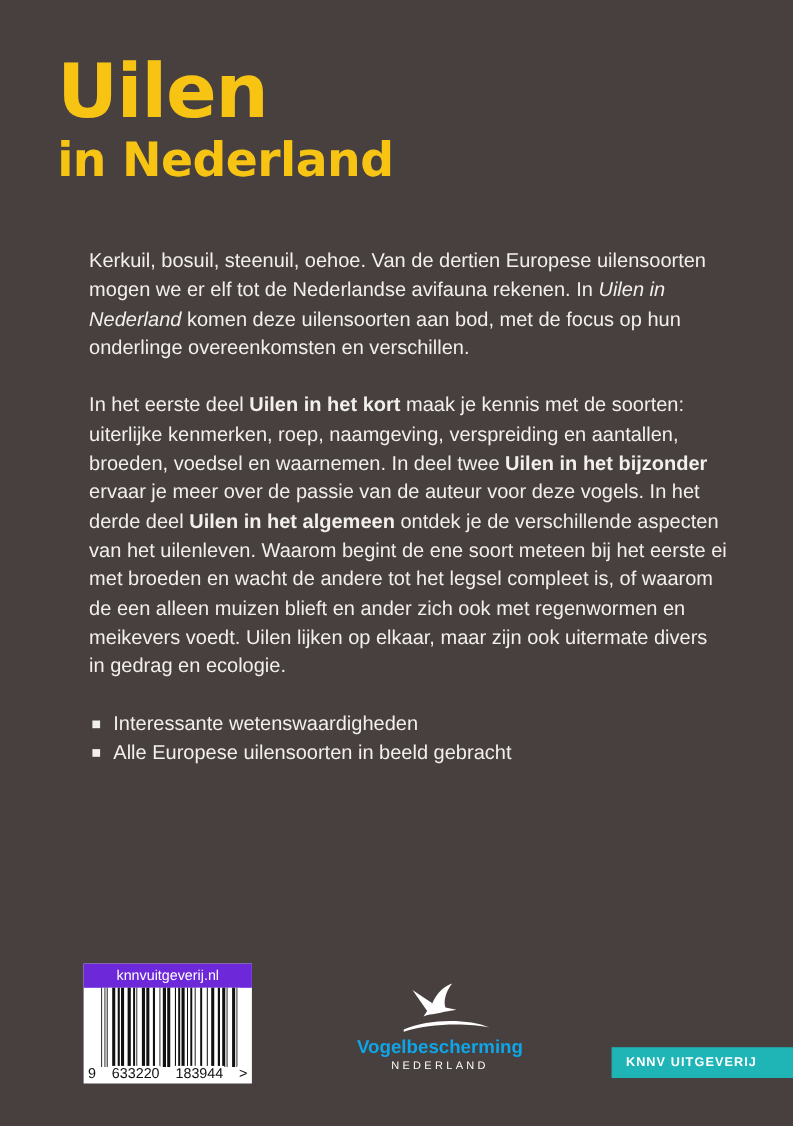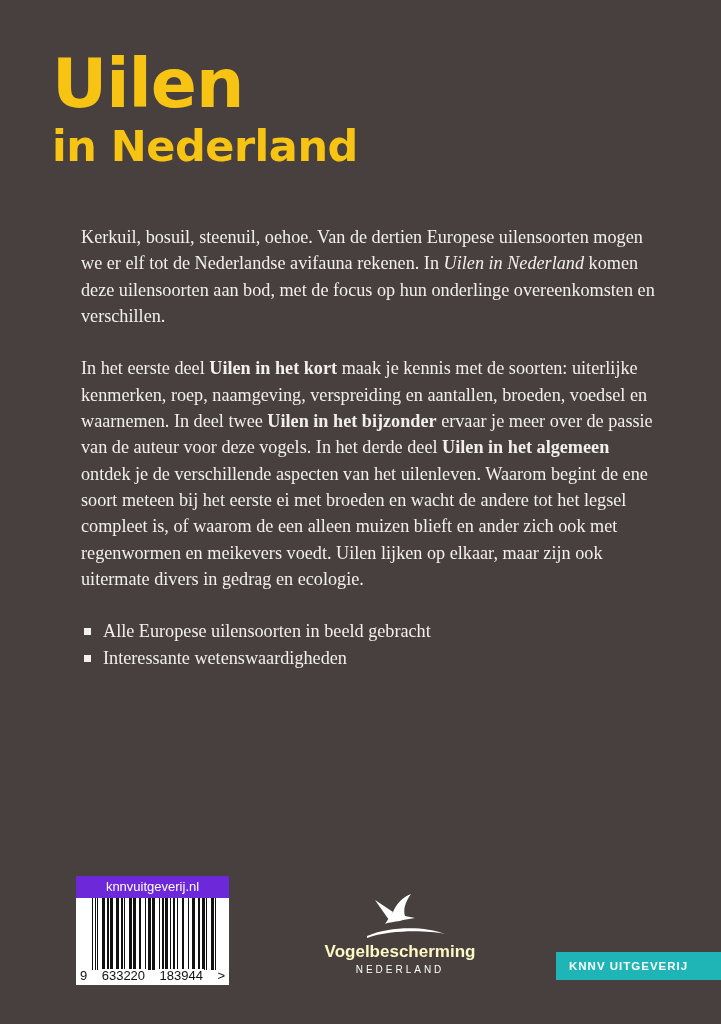--- a/index.html
+++ b/index.html
@@ -12,21 +12,21 @@
   }
   .title {
     position: absolute; left: 52px; top: 44px;
     color: #f7c414; font-family: "DejaVu Sans", sans-serif; font-weight: bold;
     margin: 0;
   }
   .title .l1 { display: block; font-size: 68px; line-height: 80px; letter-spacing: -1px; }
   .title .l2 { display: block; font-size: 43px; line-height: 52px; margin-top: -4px; letter-spacing: -0.5px; }
   .body-text {
     position: absolute; left: 81px; top: 224px; width: 580px;
-    font-family: Liberation Serif, serif;
+    font-family: Liberation Sans, sans-serif;
     font-size: 18.2px; line-height: 26.3px;
   }
   .body-text p { margin: 0 0 26.3px 0; }
   .body-text b { font-weight: bold; }
   .body-text i { font-style: italic; }
   ul.bullets { list-style: none; margin: 0 0 26.3px 0; padding: 0; }
   ul.bullets li { position: relative; padding-left: 22px; }
   ul.bullets li::before {
     content: ""; position: absolute; left: 3px; top: 10px;
     width: 7px; height: 7px; background: #f2efec;
@@ -45,43 +45,43 @@
   .barcode .digits {
     position: absolute; left: 3px; bottom: 2px; right: 3px;
     font-family: "Liberation Sans", sans-serif; font-size: 13px; color: #111;
     display: flex; justify-content: space-between; line-height: 14px;
   }
   .barcode .digits span { background: #fff; padding: 0 1px; }
   .logo {
     position: absolute; left: 300px; top: 890px; width: 200px; text-align: center;
   }
   .logo svg { display: block; margin: 0 auto; }
-  .logo .name { font-family: "Liberation Sans", sans-serif; font-weight: bold; font-size: 17px; color: #fef9c3; margin-top: 2px; }
+  .logo .name { font-family: "Liberation Sans", sans-serif; font-weight: bold; font-size: 17px; color: #0ea5e9; margin-top: 2px; }
   .logo .sub { font-family: "Liberation Sans", sans-serif; font-size: 10px; letter-spacing: 3px; color: #fff; margin-top: 2px; }
   .publisher {
     position: absolute; left: 556px; top: 952px; width: 165px; height: 28px;
     background: #1fb5b7; color: #fff;
     font-family: "Liberation Sans", sans-serif; font-size: 11.5px; font-weight: bold;
     letter-spacing: 1px; line-height: 28px; padding-left: 13px; box-sizing: border-box;
   }
 </style>
 </head>
 <body>
 
 <h1 class="title">
   <span class="l1">Uilen</span>
   <span class="l2">in Nederland</span>
 </h1>
 
 <div class="body-text">
   <p><span>Kerkuil, bosuil, steenuil, oehoe. Van de dertien Europese uilensoorten mogen we er elf tot de Nederlandse avifauna rekenen. In </span><i>Uilen in Nederland</i><span> komen deze uilensoorten aan bod, met de focus op hun onderlinge overeenkomsten en verschillen.</span></p>
   <p><span>In het eerste deel </span><b>Uilen in het kort</b><span> maak je kennis met de soorten: uiterlijke kenmerken, roep, naamgeving, verspreiding en aantallen, broeden, voedsel en waarnemen. In deel twee </span><b>Uilen in het bijzonder</b><span> ervaar je meer over de passie van de auteur voor deze vogels. In het derde deel </span><b>Uilen in het algemeen</b><span> ontdek je de verschillende aspecten van het uilenleven. Waarom begint de ene soort meteen bij het eerste ei met broeden en wacht de andere tot het legsel compleet is, of waarom de een alleen muizen blieft en ander zich ook met regenwormen en meikevers voedt. Uilen lijken op elkaar, maar zijn ook uitermate divers in gedrag en ecologie.</span></p>
   <ul class="bullets">
+    <li>Interessante wetenswaardigheden</li>
     <li>Alle Europese uilensoorten in beeld gebracht</li>
-    <li>Interessante wetenswaardigheden</li>
   </ul>
 </div>
 
 <div class="barcode">
   <div class="url">knnvuitgeverij.nl</div>
   <div class="bars">
       <span style="width: 1.28571px; background: rgb(17, 17, 17);"></span>
       <span style="width: 1.28571px; background: rgb(255, 255, 255);"></span>
       <span style="width: 1.28571px; background: rgb(17, 17, 17);"></span>
       <span style="width: 1.28571px; background: rgb(255, 255, 255);"></span>

